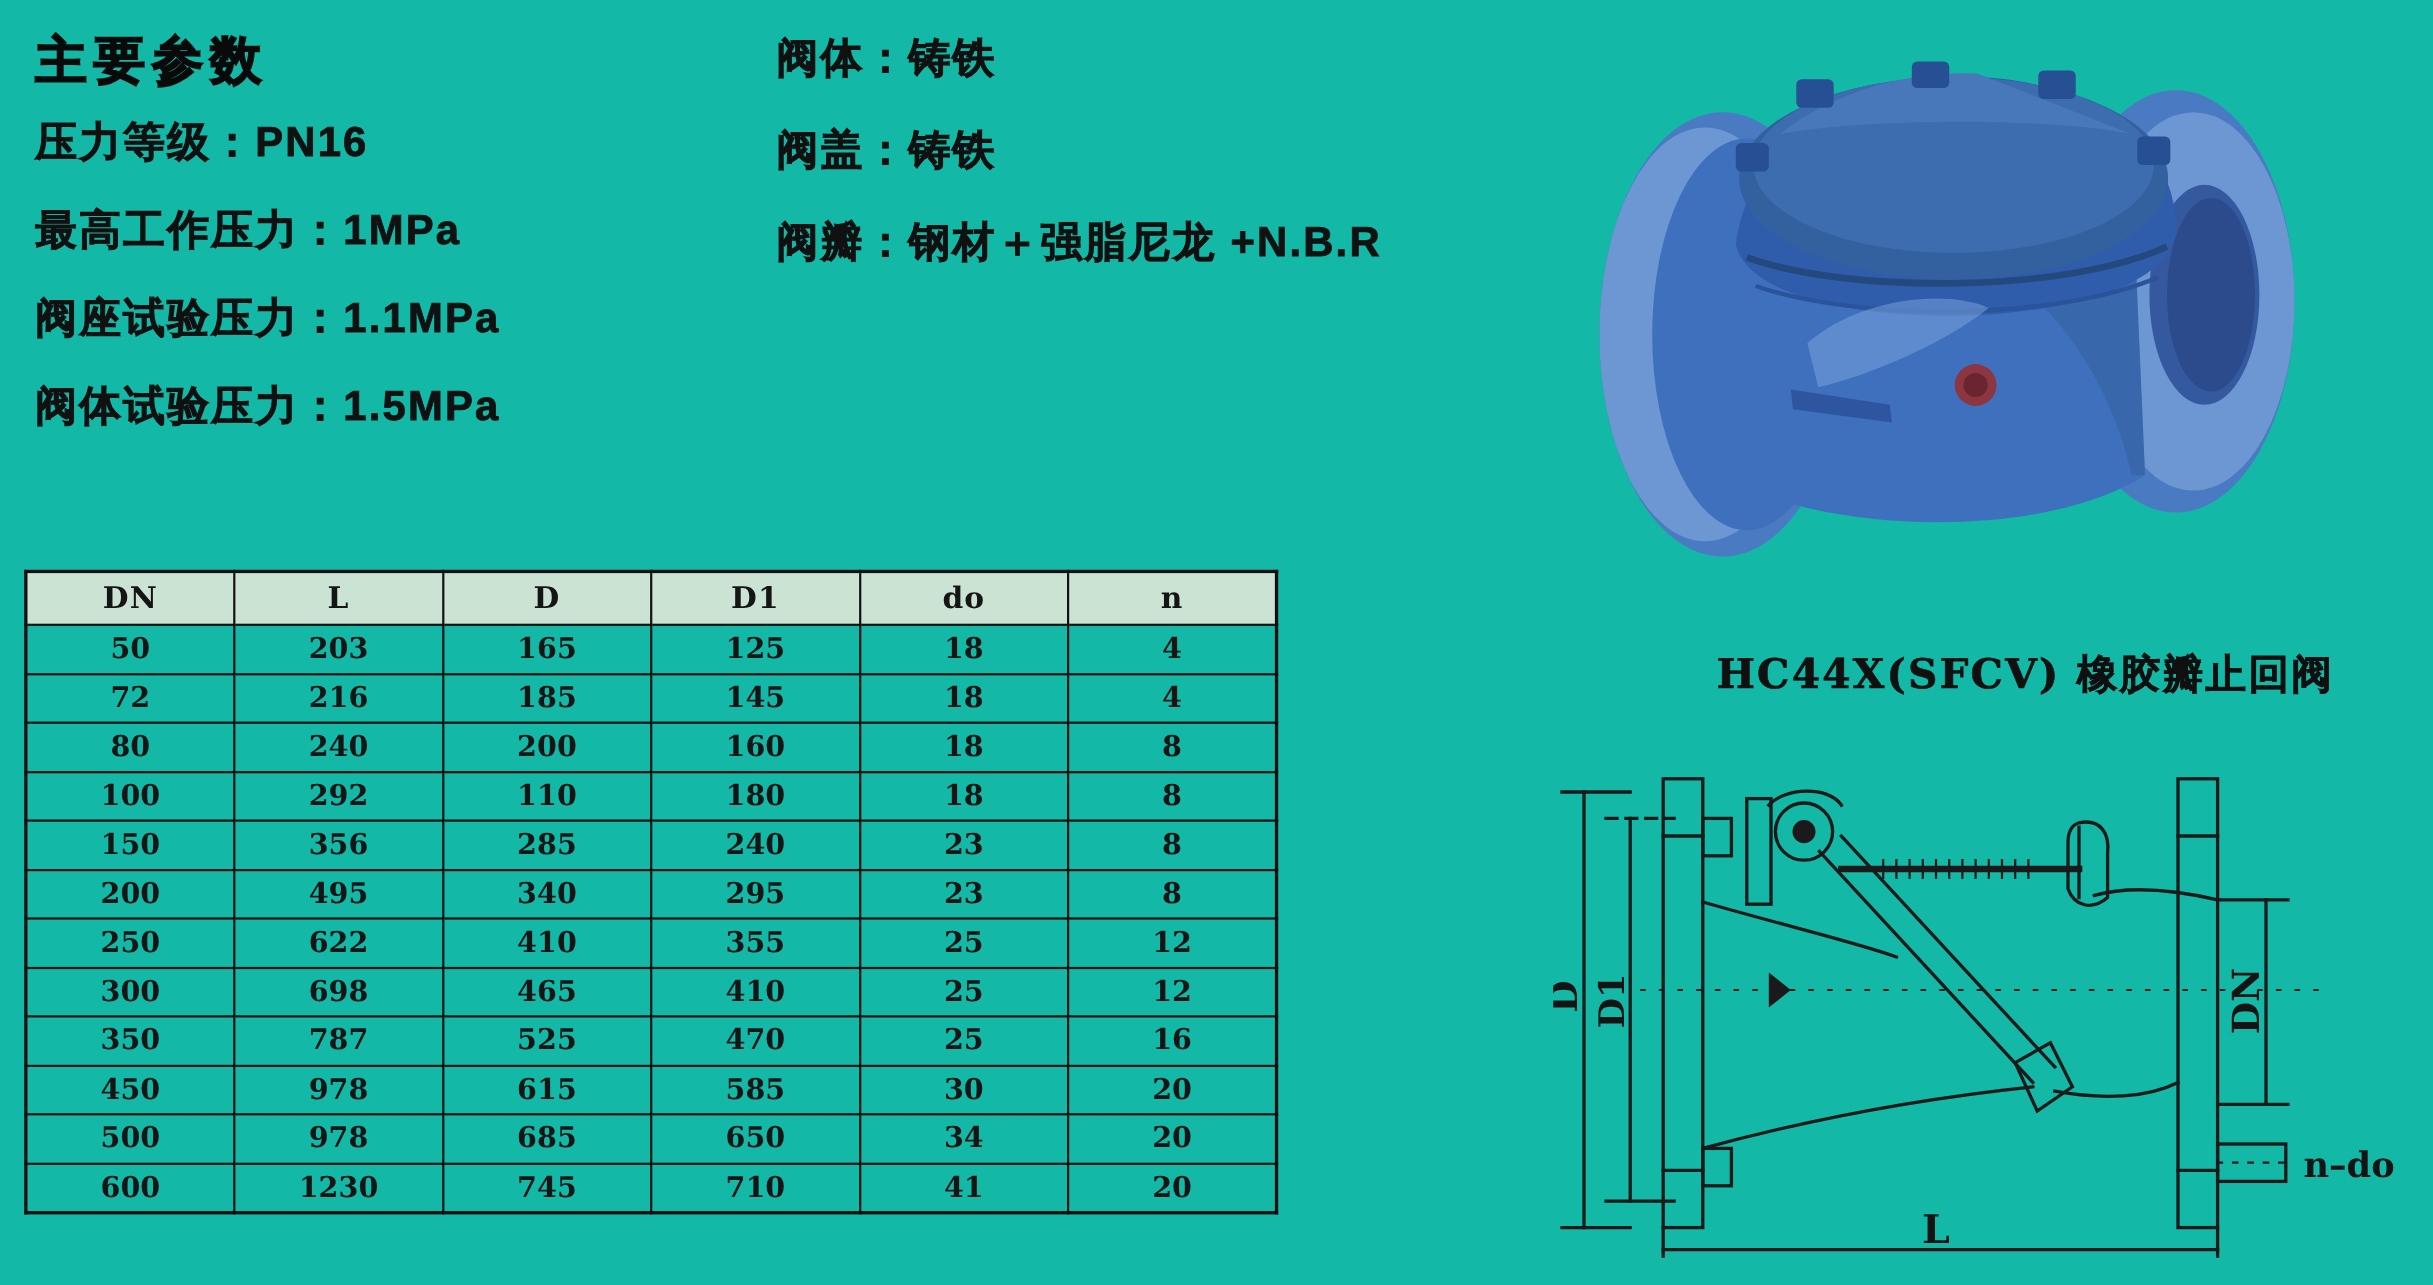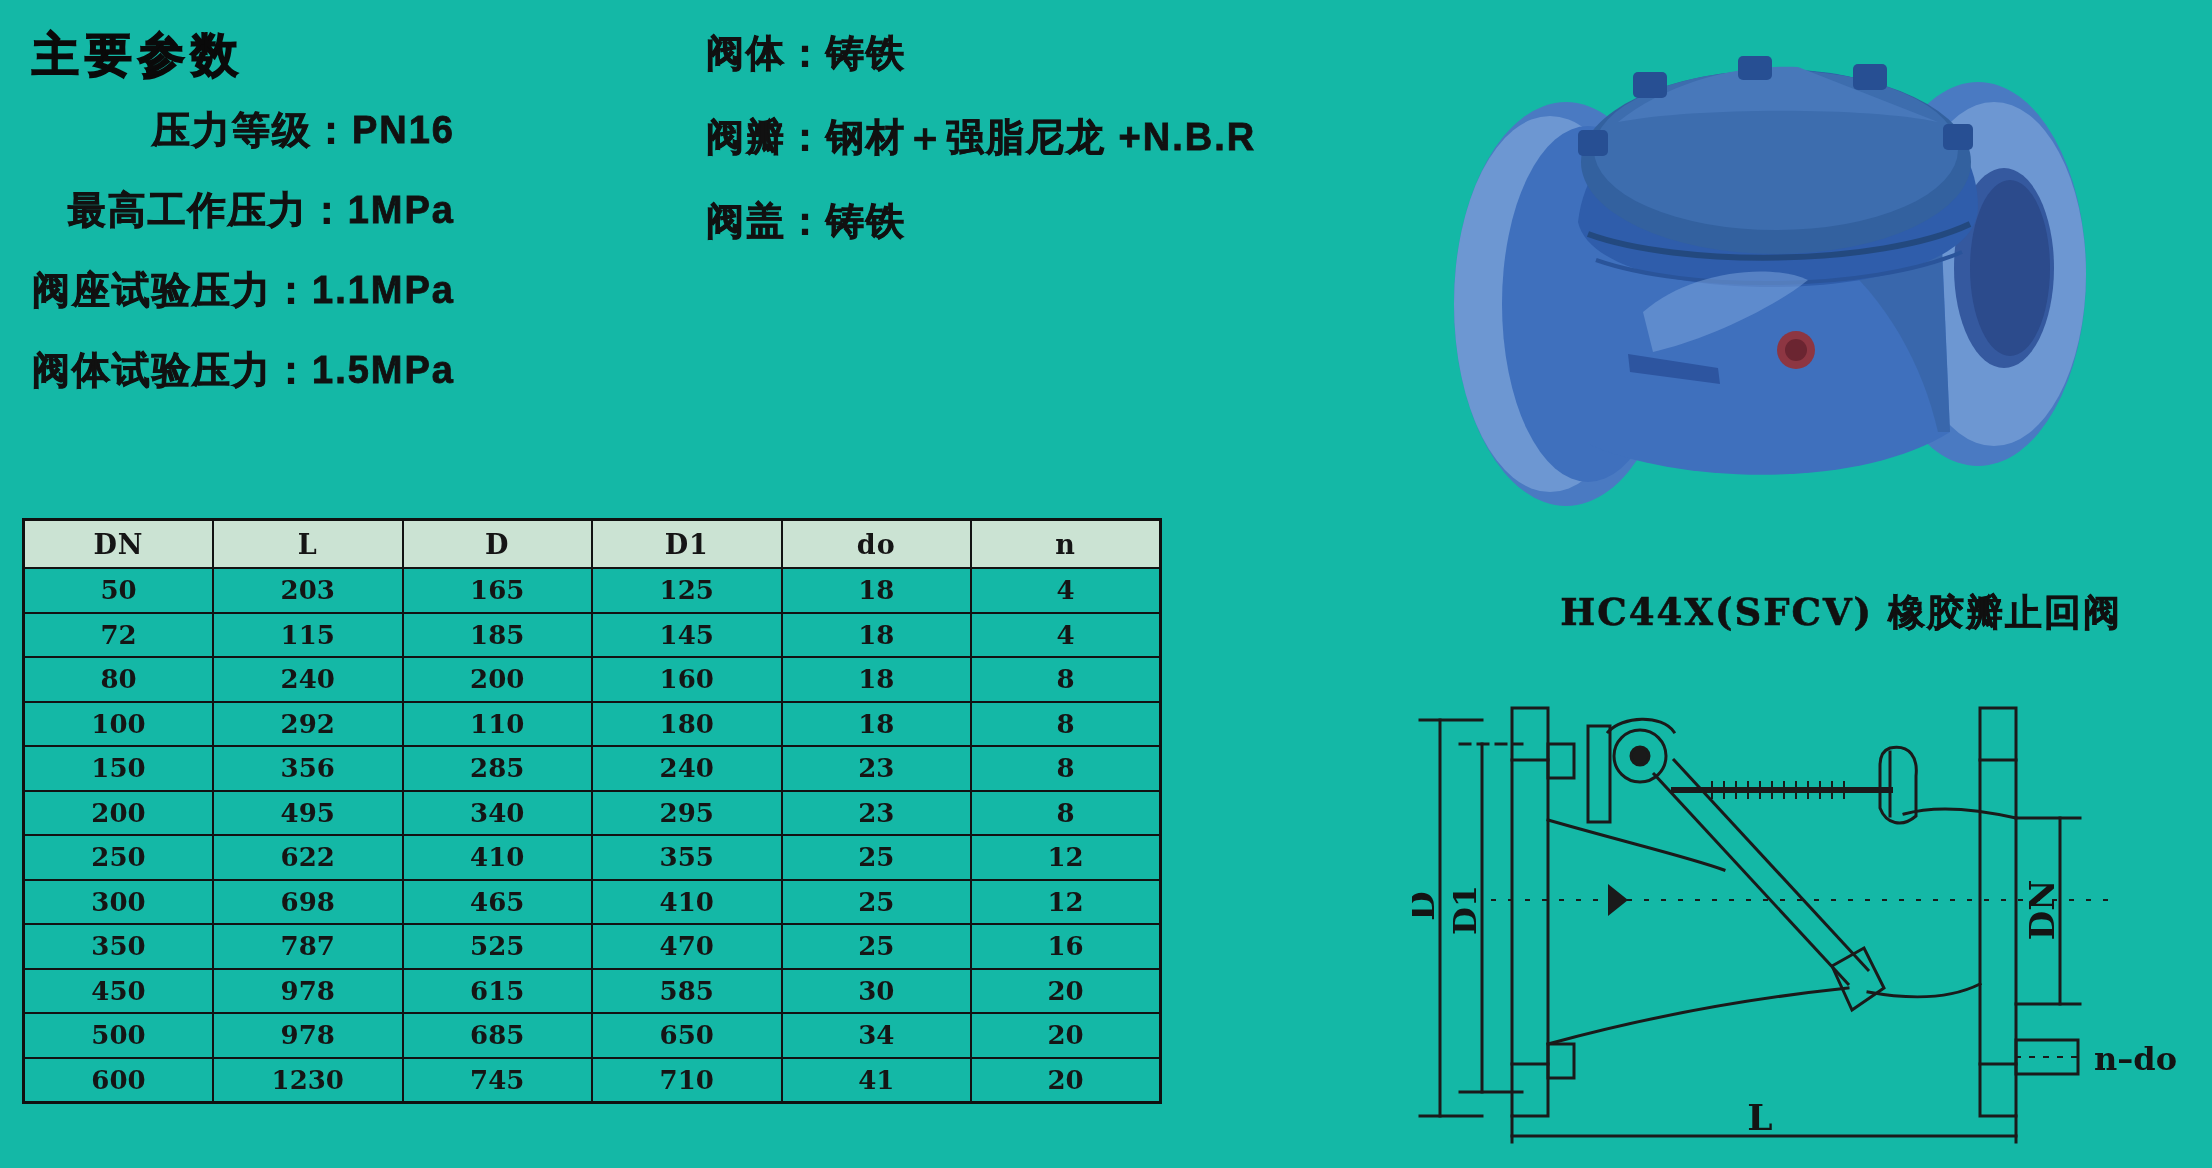--- a/index.html
+++ b/index.html
@@ -17,21 +17,21 @@
     font-size:47px;font-weight:800;letter-spacing:6px;
     color:#0a0a0a;margin:0 0 14px 0;
     font-family:"Liberation Sans",sans-serif;
     -webkit-text-stroke:1.5px #0a0a0a;
   }
   .spec-line{
     font-size:38px;font-weight:700;letter-spacing:2px;
     color:#111;white-space:nowrap;
     -webkit-text-stroke:0.8px #111;
   }
-  #params .spec-line{margin-bottom:22px;line-height:58px;text-align:right;}
+  #params .spec-line{margin-bottom:22px;line-height:58px;}
   #materials .spec-line{margin-bottom:26px;line-height:58px;}
 
   
   .dim-table{
     position:absolute;left:22px;top:518px;
     border-collapse:collapse;table-layout:fixed;
     width:1140px;
     font-family:"DejaVu Serif",serif;
   }
   .dim-table th,.dim-table td{
@@ -74,22 +74,22 @@
   <div id="params" class="spec-block" style="left:32px;top:24px;">
     <div class="spec-title">主要参数</div>
     <div class="spec-line">压力等级：PN16</div>
     <div class="spec-line">最高工作压力：1MPa</div>
     <div class="spec-line">阀座试验压力：1.1MPa</div>
     <div class="spec-line">阀体试验压力：1.5MPa</div>
   </div>
 
   <div id="materials" class="spec-block" style="left:706px;top:24px;">
     <div class="spec-line">阀体：铸铁</div>
+    <div class="spec-line">阀盖：铸铁</div>
     <div class="spec-line">阀瓣：钢材＋强脂尼龙 +N.B.R</div>
-    <div class="spec-line">阀盖：铸铁</div>
   </div>
 
   <div class="photo-holder">
     <svg width="690" height="505" viewBox="0 0 690 505">
 
       <g>
         <ellipse cx="540" cy="262" rx="108" ry="192" fill="#4a7ac2"></ellipse>
         <ellipse cx="556" cy="262" rx="92" ry="172" fill="#6d97d2"></ellipse>
         <ellipse cx="566" cy="256" rx="50" ry="100" fill="#35599f"></ellipse>
         <ellipse cx="572" cy="256" rx="40" ry="88" fill="#2c4b8c"></ellipse>
@@ -148,21 +148,21 @@
         <tr>
           <td>50</td>
           <td>203</td>
           <td>165</td>
           <td>125</td>
           <td>18</td>
           <td>4</td>
         </tr>
         <tr>
           <td>72</td>
-          <td>115</td>
+          <td>216</td>
           <td>185</td>
           <td>145</td>
           <td>18</td>
           <td>4</td>
         </tr>
         <tr>
           <td>80</td>
           <td>240</td>
           <td>200</td>
           <td>160</td>

